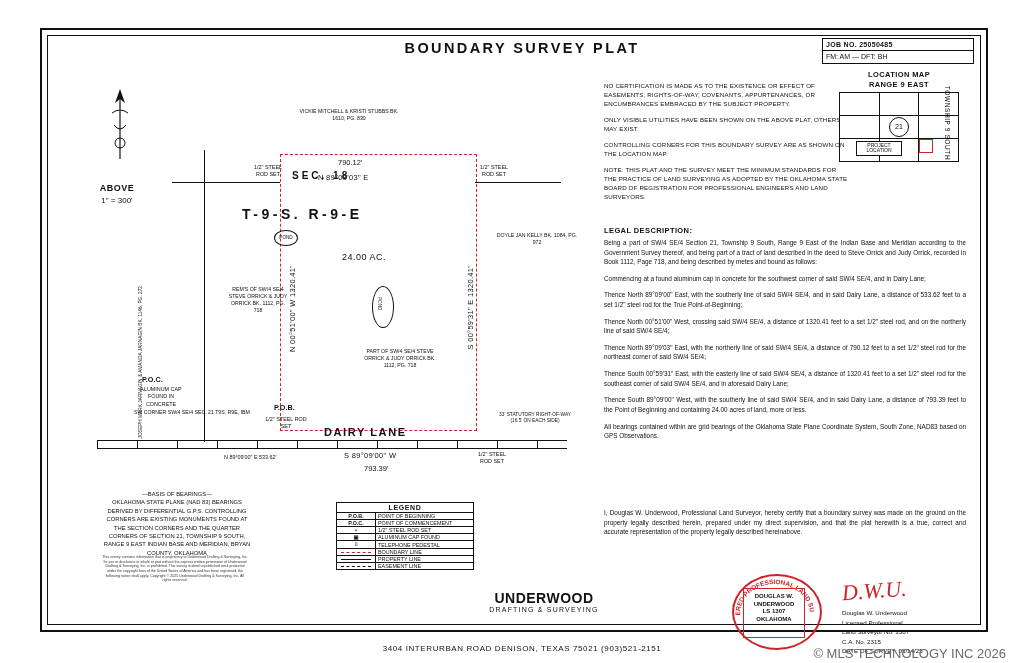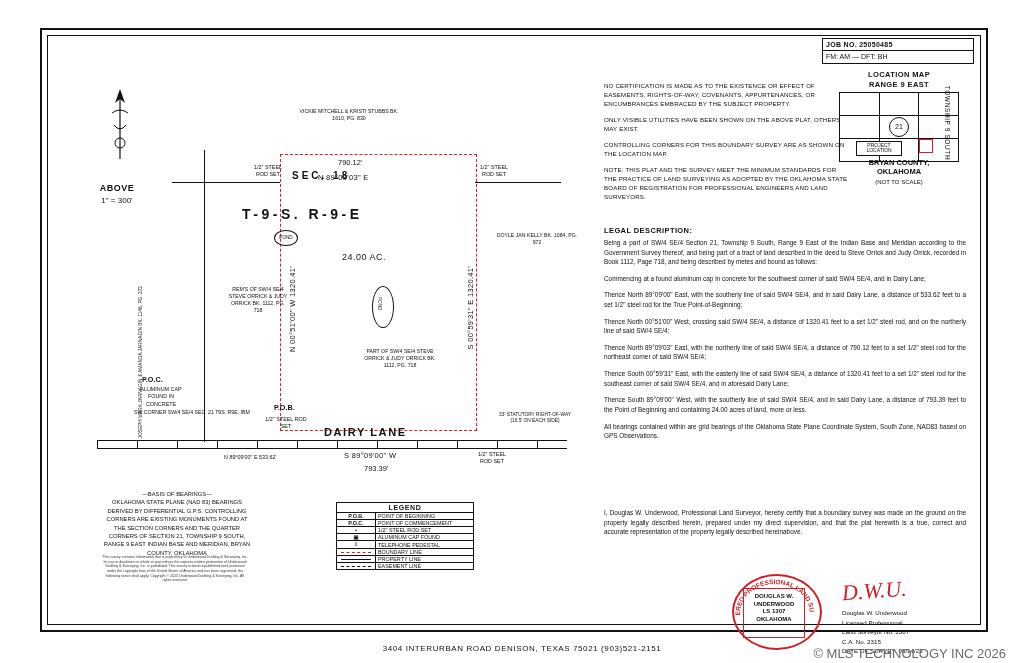--- a/index.html
+++ b/index.html
@@ -89,44 +89,40 @@
   .ctr{text-align:center;}
 </style>
 </head>
 <body>
 
 <div id="sheet">
 
   <div class="plat">
     <div class="inner"></div>
 
+    <div class="title">BOUNDARY SURVEY PLAT</div>
 
     <div class="jobno">
       <div class="r1">JOB NO. 25050485</div>
       <div class="r2">FM: AM — DFT: BH</div>
     </div>
 
     <div class="locmap">
       <div class="lm-t">LOCATION MAP</div>
       <div class="lm-t">RANGE 9 EAST</div>
       <div class="lm-box">
         <div class="v" style="left:39px"></div>
         <div class="v" style="left:78px"></div>
         <div class="h" style="top:22px"></div>
         <div class="h" style="top:45px"></div>
         <div class="lm-circ">21</div>
         <div class="lm-red" style="left:79px;top:46px"></div>
         <div class="lm-lbl" style="left:16px;top:48px;width:40px">PROJECT LOCATION</div>
       </div>
       <div class="lm-side">TOWNSHIP 9 SOUTH</div>
-      <div class="lm-cap">
-        <div>BRYAN COUNTY,</div>
-        <div>OKLAHOMA</div>
-        <small>(NOT TO SCALE)</small>
-      </div>
     </div>
 
     <div class="notes">
       <p>NO CERTIFICATION IS MADE AS TO THE EXISTENCE OR EFFECT OF EASEMENTS, RIGHTS-OF-WAY, COVENANTS, APPURTENANCES, OR ENCUMBRANCES EMBRACED BY THE SUBJECT PROPERTY.</p>
       <p>ONLY VISIBLE UTILITIES HAVE BEEN SHOWN ON THE ABOVE PLAT, OTHERS MAY EXIST.</p>
       <p>CONTROLLING CORNERS FOR THIS BOUNDARY SURVEY ARE AS SHOWN ON THE LOCATION MAP.</p>
       <p>NOTE: THIS PLAT AND THE SURVEY MEET THE MINIMUM STANDARDS FOR THE PRACTICE OF LAND SURVEYING AS ADOPTED BY THE OKLAHOMA STATE BOARD OF REGISTRATION FOR PROFESSIONAL ENGINEERS AND LAND SURVEYORS.</p>
     </div>
 
     <div class="legaltitle">LEGAL DESCRIPTION:</div>
@@ -253,20 +249,24 @@
           <td>PROPERTY LINE</td>
         </tr>
         <tr>
           <td class="k"><span class="lline" style="border-top:1px dashed #111"></span></td>
           <td>EASEMENT LINE</td>
         </tr>
       </tbody>
         </table>
     </div>
 
+    <div class="uw">
+      <div class="logo">UNDERWOOD</div>
+      <div class="sub">DRAFTING &amp; SURVEYING</div>
+    </div>
     <div class="addr">3404 INTERURBAN ROAD      DENISON, TEXAS 75021      (903)521-2151</div>
 
     <div class="cert">I, Douglas W. Underwood, Professional Land Surveyor, hereby certify that a boundary survey was made on the ground on the property legally described herein, prepared under my direct supervision, and that the plat herewith is a true, correct and accurate representation of the property legally described hereinabove.</div>
 
     <div class="seal">
       <div class="sealtxt"></div>
       <svg class="sealarc" viewBox="0 0 86 72">
         <defs>
             <path id="arcp" d="M 8 40 A 35 30 0 1 1 78 40"></path>
           </defs>

